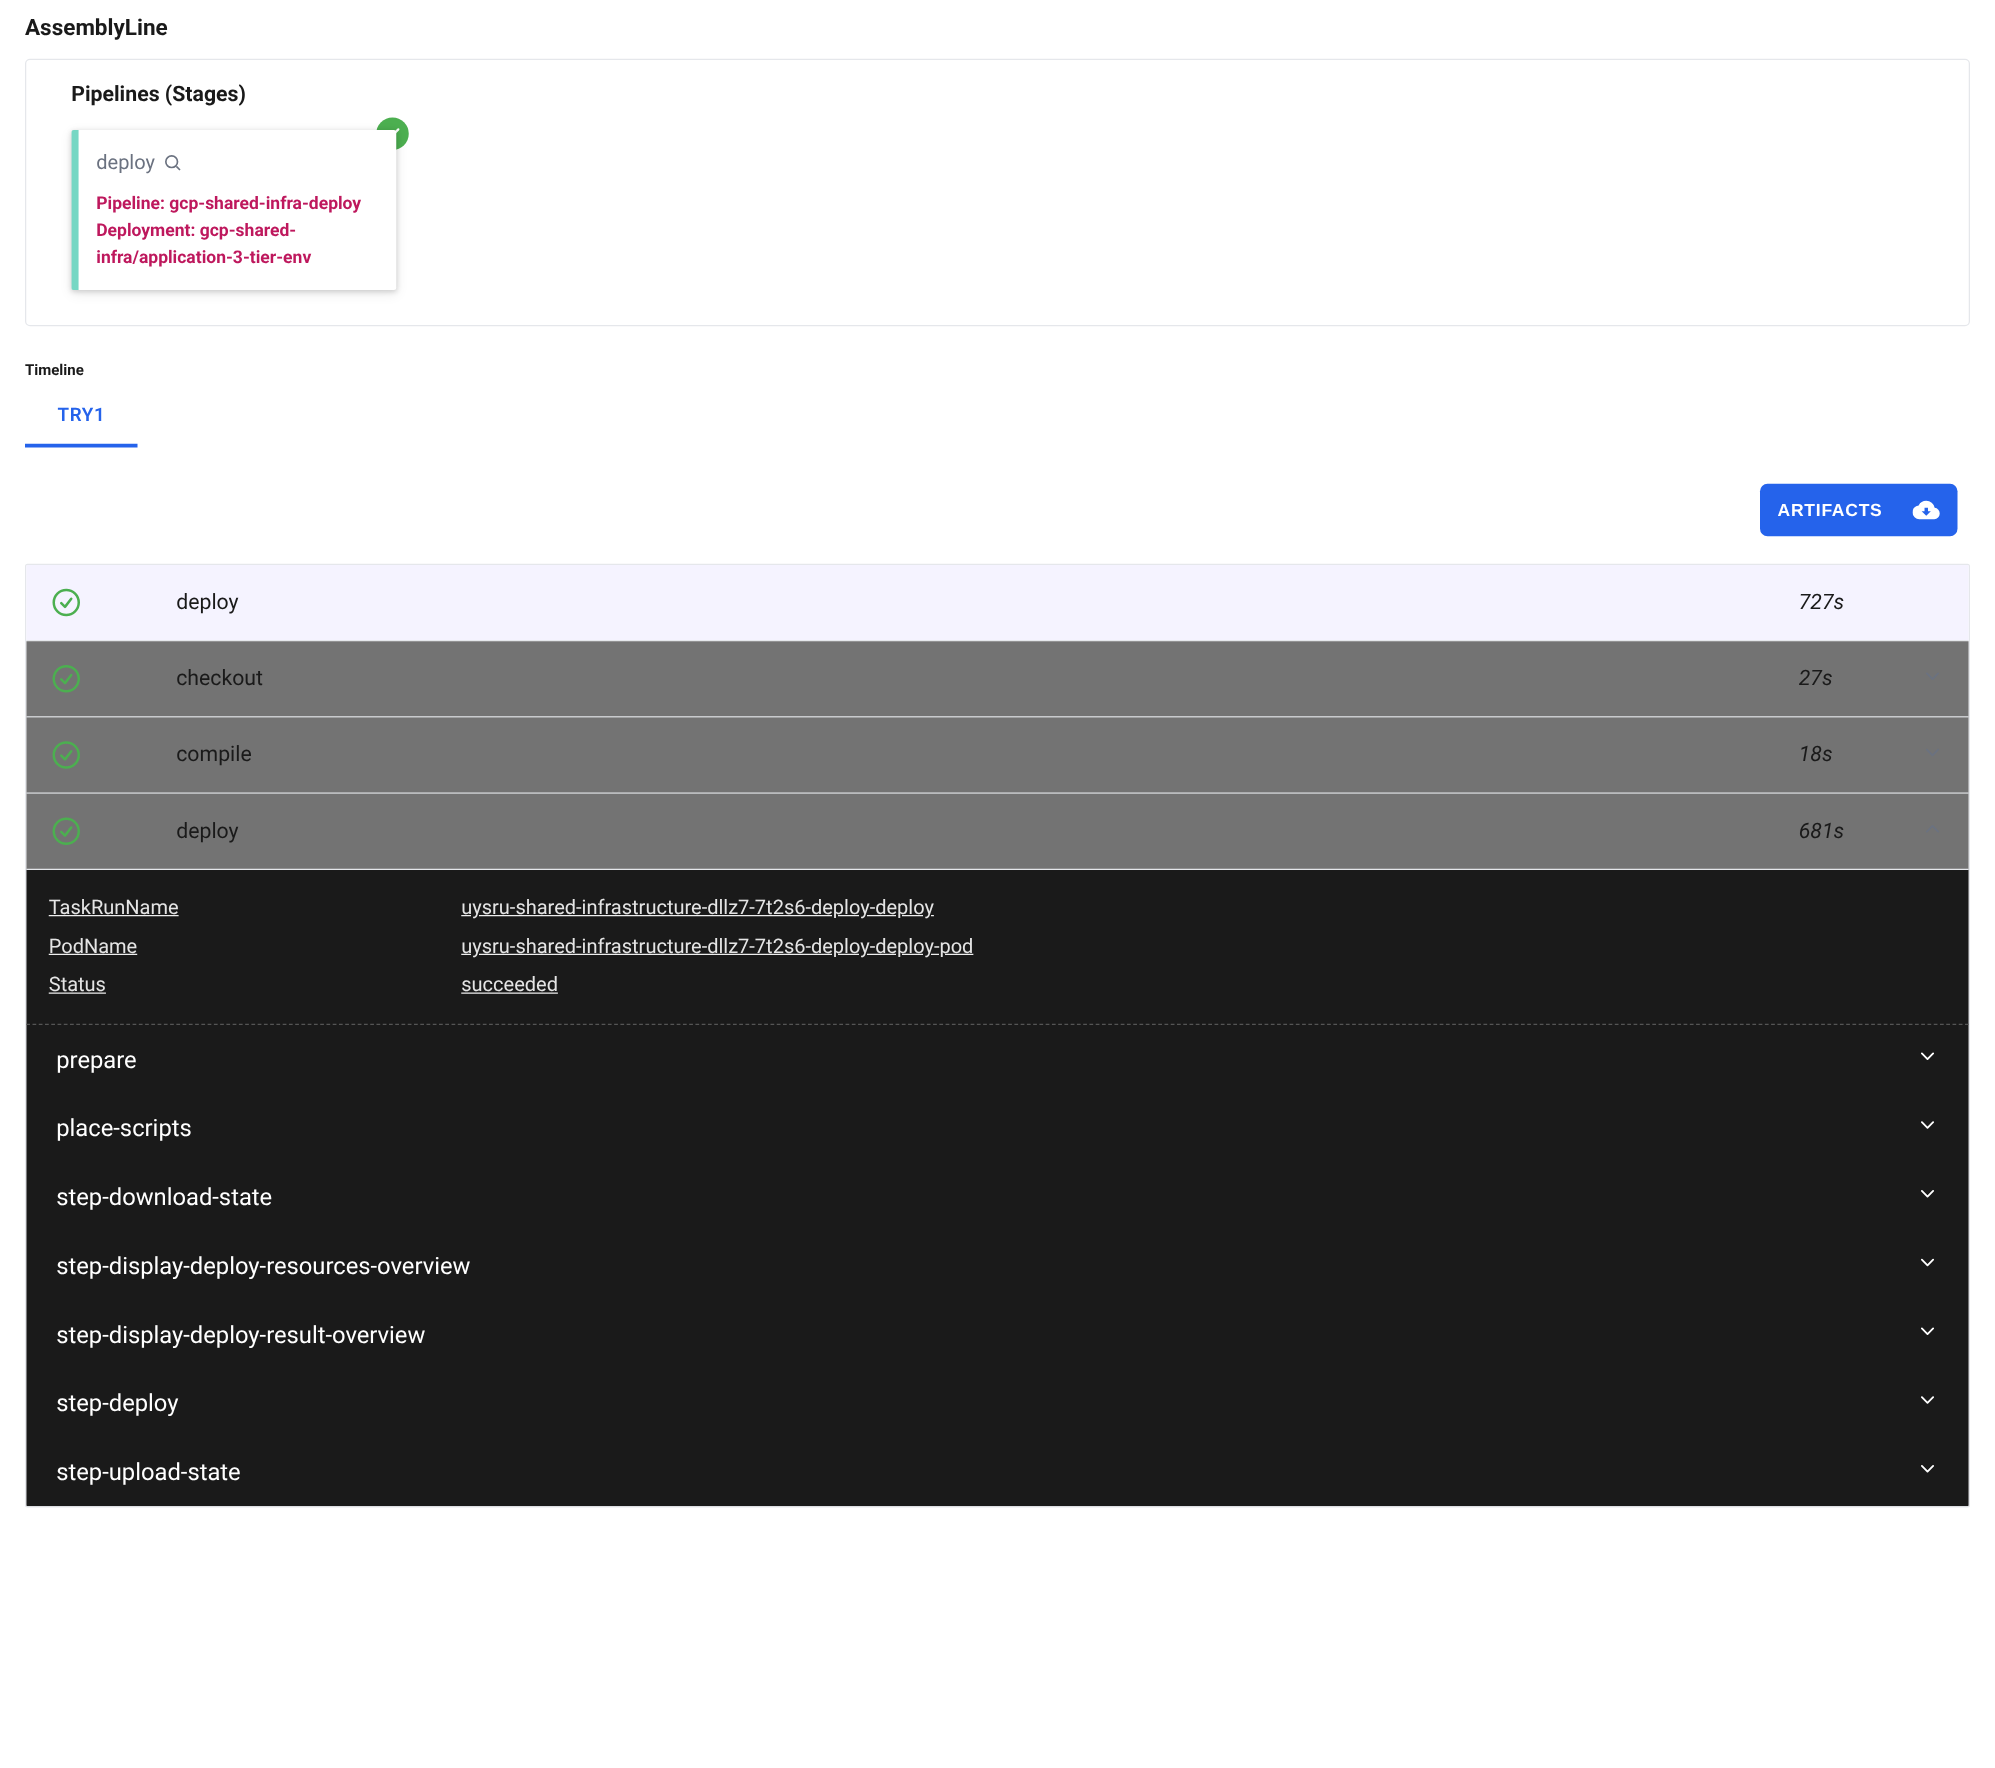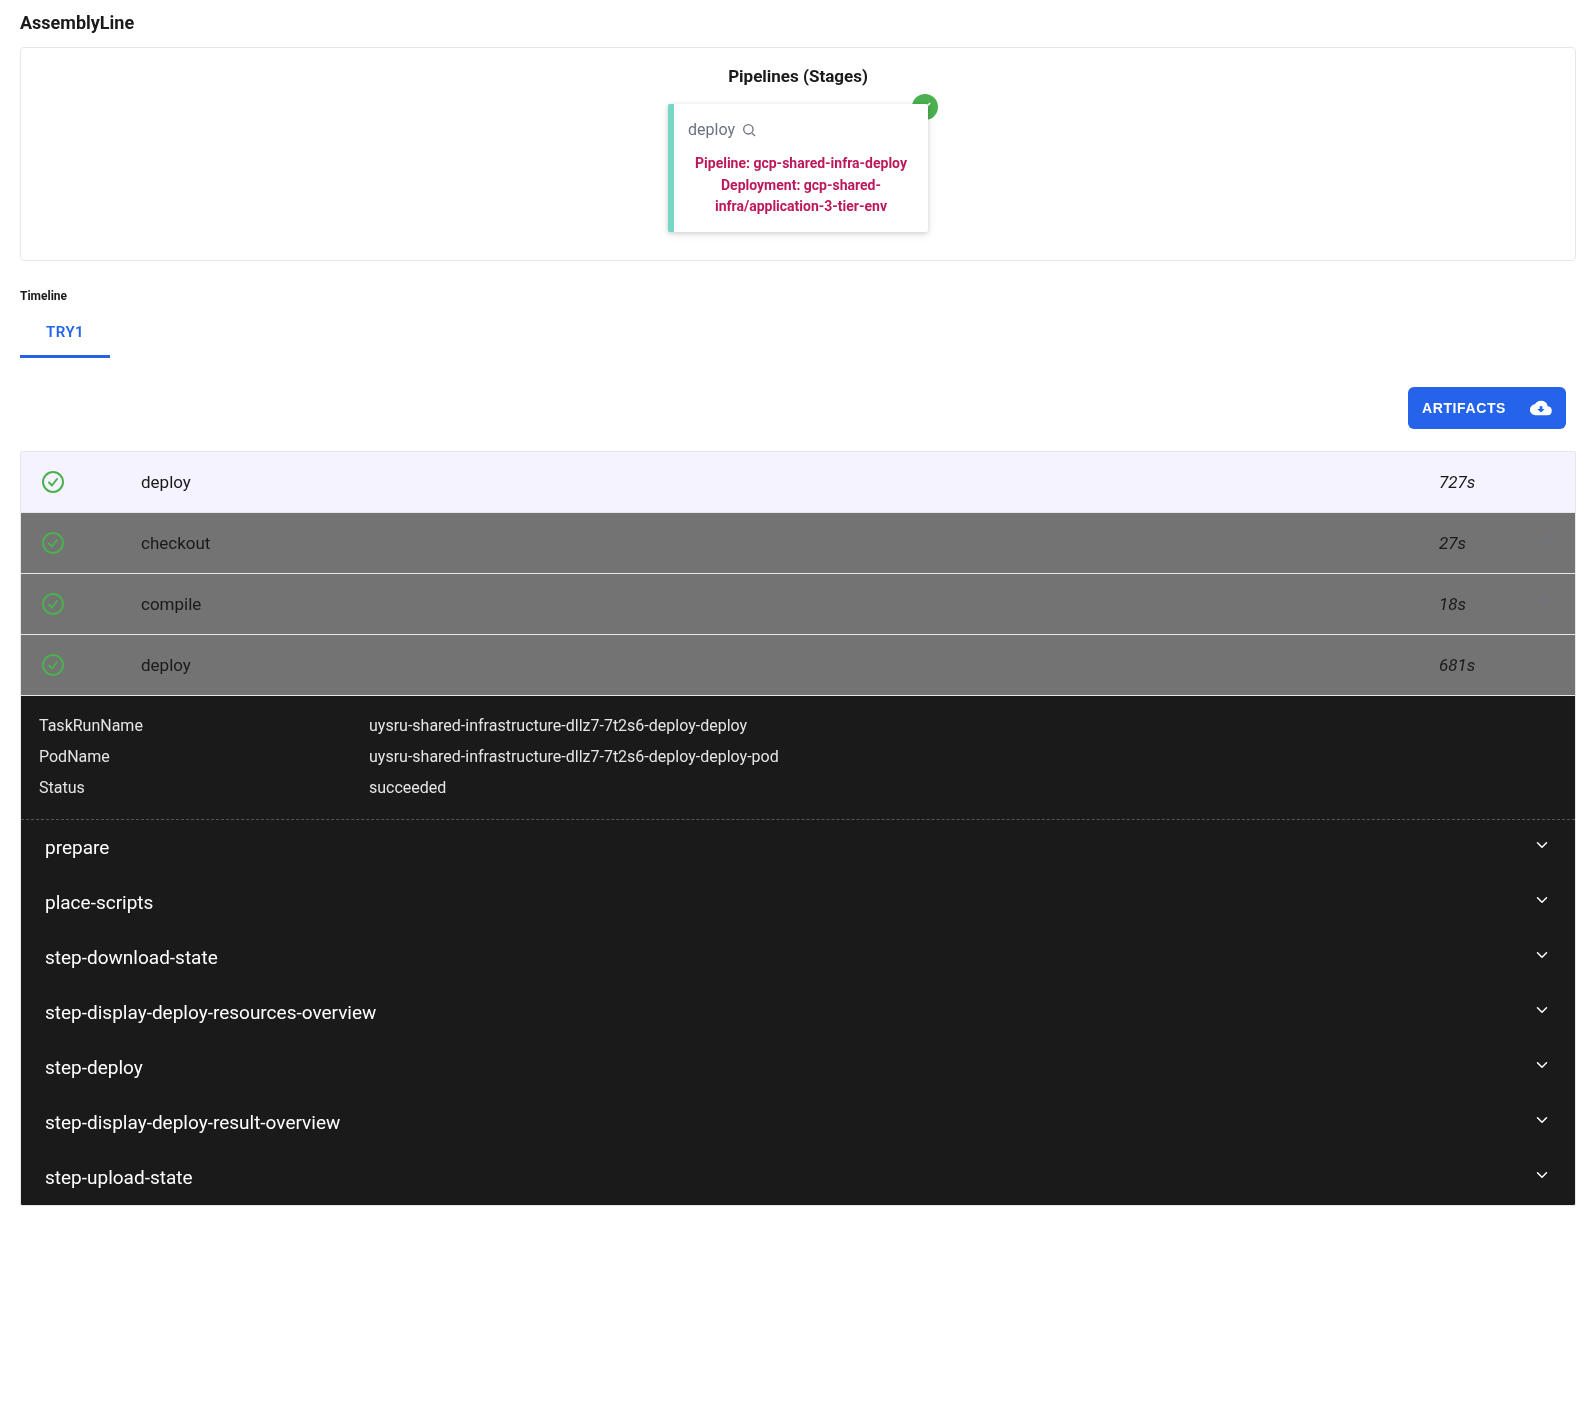--- a/index.html
+++ b/index.html
@@ -1,18 +1,18 @@
 <!DOCTYPE html>
 <html><head>
 <meta charset="utf-8">
 <style>
 * { box-sizing: border-box; margin: 0; padding: 0; }
 body { font-family: -apple-system, BlinkMacSystemFont, "Segoe UI", Roboto, Helvetica, Arial, sans-serif; background: #fff; color: #1a1a1a; padding: 12px 20px 40px; }
 h3.section-title { font-size: 18px; font-weight: 700; margin-bottom: 14px; }
-.pipelines-panel { border: 1px solid #e5e7eb; border-radius: 4px; padding: 18px 36px 28px; margin-bottom: 28px; text-align: center; }
+.pipelines-panel { border: 1px solid #e5e7eb; border-radius: 4px; padding: 18px 36px 28px; margin-bottom: 28px; }
 .pipelines-panel-title { font-size: 17px; font-weight: 700; margin-bottom: 18px; }
 .stage-card-wrap { position: relative; display: inline-block; }
 .stage-card { position: relative; width: 260px; background: #fff; border-left: 6px solid #76d7c4; border-radius: 2px; box-shadow: 0 1px 4px rgba(0,0,0,0.15), 0 3px 10px rgba(0,0,0,0.08); padding: 16px 14px 14px 14px; }
 .stage-card .stage-title-row { color: #6b7280; font-size: 16px; display: flex; align-items: center; gap: 6px; margin-bottom: 14px; }
 .stage-card .detail { font-size: 14px; font-weight: 700; color: #be185d; line-height: 1.55; }
 .stage-status-badge { position: absolute; top: -10px; right: -10px; width: 26px; height: 26px; border-radius: 50%; background: #4caf50; display: flex; align-items: center; justify-content: center; }
 .stage-status-badge svg { width: 14px; height: 14px; }
 .search-icon { width: 16px; height: 16px; color: #6b7280; }
 .timeline-title { font-size: 12px; font-weight: 700; margin-bottom: 6px; }
 .tabs { border-bottom: 1px solid transparent; display: flex; align-items: center; }
@@ -24,21 +24,21 @@
 .task-row { display: flex; align-items: center; padding: 18px 20px; border-bottom: 1px solid #e5e7eb; background: #737373; font-size: 17px; }
 .task-row.highlight { background: #f5f3ff; }
 .task-row .status-col { width: 100px; display: flex; align-items: center; }
 .task-row .status-col svg { width: 24px; height: 24px; }
 .task-row .name-col { flex: 1; }
 .task-row .time-col { width: 80px; text-align: left; font-style: italic; }
 .task-row .chev-col { width: 36px; text-align: right; color: #6b7280; }
 .task-row .chev-col svg { width: 18px; height: 18px; }
 .task-detail { background: #1a1a1a; color: #eee; font-size: 16px; }
 .task-meta { padding: 14px 18px 12px; }
-.task-meta-row { display: flex; padding: 6px 0; }
+.task-meta-row { display: flex; padding: 6px 0; text-decoration: underline; }
 .task-meta-row .label { width: 330px; color: #e5e5e5; }
 .task-meta-row .value { color: #e5e5e5; }
 .task-meta-divider { border: none; border-top: 1px dashed #555; margin: 4px 0 0; }
 .step-row { display: flex; align-items: center; justify-content: space-between; padding: 16px 24px 16px 24px; font-size: 19px; color: #fff; }
 .step-row .chev { color: #fff; }
 .step-row svg { width: 18px; height: 18px; }
 </style>
 </head>
 <body>
 
@@ -173,31 +173,31 @@
             <polyline points="6 9 12 15 18 9"></polyline>
           </svg></span>
       </div>
       <div class="step-row">
         <span>step-display-deploy-resources-overview</span>
         <span class="chev"><svg viewBox="0 0 24 24" fill="none" stroke="currentColor" stroke-width="2" stroke-linecap="round" stroke-linejoin="round">
             <polyline points="6 9 12 15 18 9"></polyline>
           </svg></span>
       </div>
       <div class="step-row">
+        <span>step-display-deploy-result-overview</span>
+        <span class="chev"><svg viewBox="0 0 24 24" fill="none" stroke="currentColor" stroke-width="2" stroke-linecap="round" stroke-linejoin="round">
+            <polyline points="6 9 12 15 18 9"></polyline>
+          </svg></span>
+      </div>
+      <div class="step-row">
         <span>step-deploy</span>
         <span class="chev"><svg viewBox="0 0 24 24" fill="none" stroke="currentColor" stroke-width="2" stroke-linecap="round" stroke-linejoin="round">
             <polyline points="6 9 12 15 18 9"></polyline>
           </svg></span>
       </div>
       <div class="step-row">
-        <span>step-display-deploy-result-overview</span>
-        <span class="chev"><svg viewBox="0 0 24 24" fill="none" stroke="currentColor" stroke-width="2" stroke-linecap="round" stroke-linejoin="round">
-            <polyline points="6 9 12 15 18 9"></polyline>
-          </svg></span>
-      </div>
-      <div class="step-row">
         <span>step-upload-state</span>
         <span class="chev"><svg viewBox="0 0 24 24" fill="none" stroke="currentColor" stroke-width="2" stroke-linecap="round" stroke-linejoin="round">
             <polyline points="6 9 12 15 18 9"></polyline>
           </svg></span>
       </div>
     </div>
   </div>
 
 </body></html>

